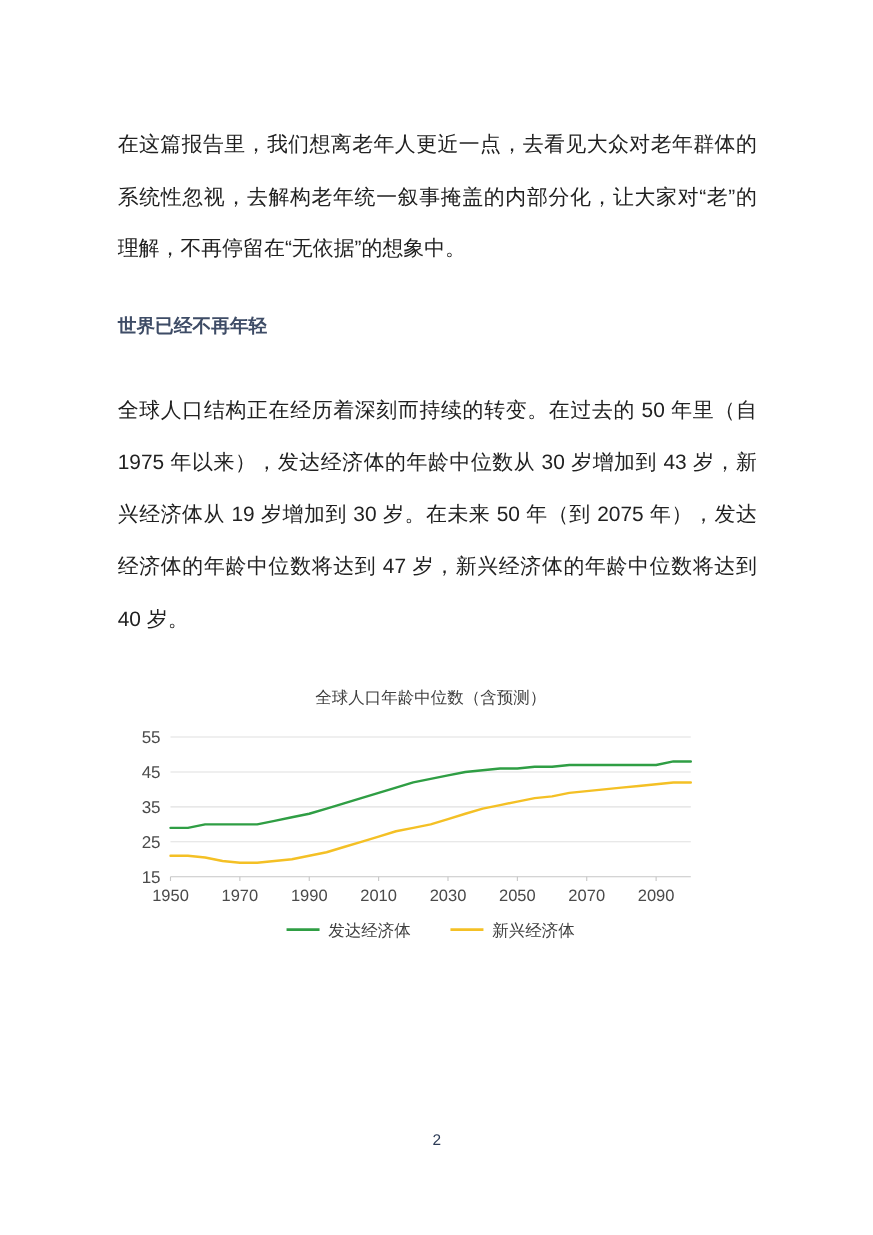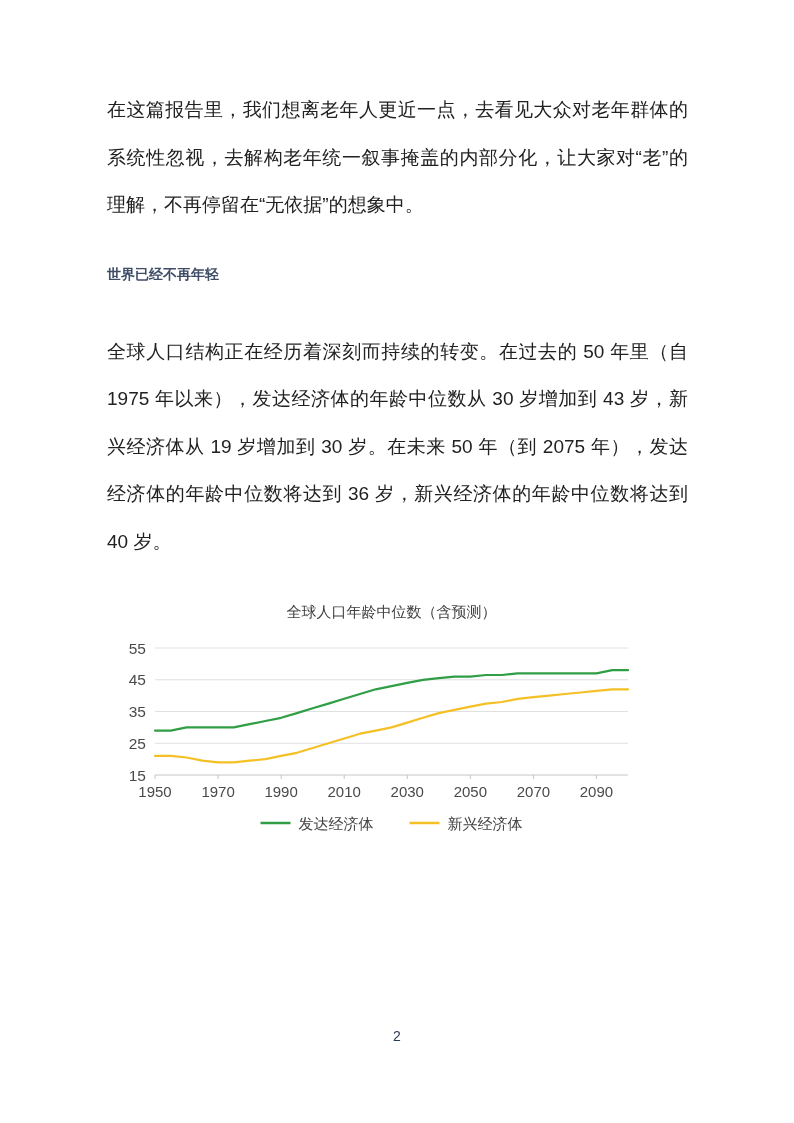--- a/index.html
+++ b/index.html
@@ -4,31 +4,31 @@
 <style>
   html,body{margin:0;padding:0;background:#ffffff;}
   .page{
     position:relative;
     width:794px;height:1123px;
     background:#ffffff;
     font-family:"Liberation Sans","DejaVu Sans",sans-serif;
     color:#212121;
     overflow:hidden;
   }
-  .content{position:absolute;left:107px;top:86px;width:581px;}
+  .content{position:absolute;left:107px;top:108px;width:581px;}
   p.body{
     font-size:19px;
     line-height:47.5px;
     text-align:justify;
     text-justify:inter-ideograph;
     margin:0;
     color:#212121;
   }
   h2.heading{
-    font-size:14px;
+    font-size:17px;
     font-weight:700;
     color:#3e4c66;
     line-height:31px;
     margin:30px 0 0 0;
   }
   p.p2{margin-top:38px;}
   p.p3{margin-top:30px;}
   svg.chart{vertical-align:baseline;}
   svg.chart text{font-family:"Liberation Sans","DejaVu Sans",sans-serif;}
   .pagenum{
@@ -39,21 +39,21 @@
 </head>
 <body>
 
 <div class="page">
   <div class="content">
 
     <p class="body">在这篇报告里，我们想离老年人更近一点，去看见大众对老年群体的系统性忽视，去解构老年统一叙事掩盖的内部分化，让大家对“老”的理解，不再停留在“无依据”的想象中。</p>
 
     <h2 class="heading">世界已经不再年轻</h2>
 
-    <p class="body p2">全球人口结构正在经历着深刻而持续的转变。在过去的 50 年里（自 1975 年以来），发达经济体的年龄中位数从 30 岁增加到 43 岁，新兴经济体从 19 岁增加到 30 岁。在未来 50 年（到 2075 年），发达经济体的年龄中位数将达到 36 岁，新兴经济体的年龄中位数将达到 40 岁。</p>
+    <p class="body p2">全球人口结构正在经历着深刻而持续的转变。在过去的 50 年里（自 1975 年以来），发达经济体的年龄中位数从 30 岁增加到 43 岁，新兴经济体从 19 岁增加到 30 岁。在未来 50 年（到 2075 年），发达经济体的年龄中位数将达到 47 岁，新兴经济体的年龄中位数将达到 40 岁。</p>
 
     <p class="body p3"><svg class="chart" width="548" height="242" viewBox="0 0 548 242">
           <line x1="48" x2="521" y1="180" y2="180" stroke="#c6c6c6" stroke-width="1"></line>
           <text x="39" y="185.5" text-anchor="end" fill="#4a4a4a" font-size="15.5px">15</text>
           <line x1="48" x2="521" y1="148.25" y2="148.25" stroke="#e0e0e0" stroke-width="1"></line>
           <text x="39" y="153.75" text-anchor="end" fill="#4a4a4a" font-size="15.5px">25</text>
           <line x1="48" x2="521" y1="116.5" y2="116.5" stroke="#e0e0e0" stroke-width="1"></line>
           <text x="39" y="122" text-anchor="end" fill="#4a4a4a" font-size="15.5px">35</text>
           <line x1="48" x2="521" y1="84.75" y2="84.75" stroke="#e0e0e0" stroke-width="1"></line>
           <text x="39" y="90.25" text-anchor="end" fill="#4a4a4a" font-size="15.5px">45</text>

